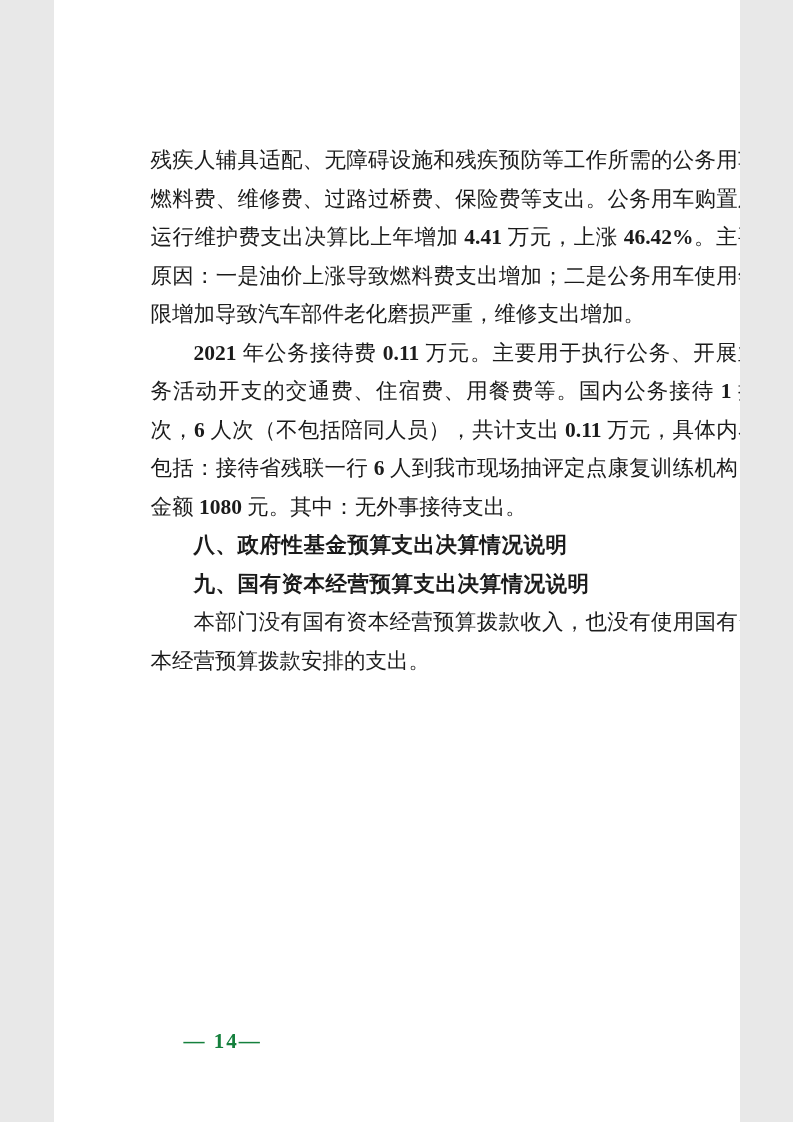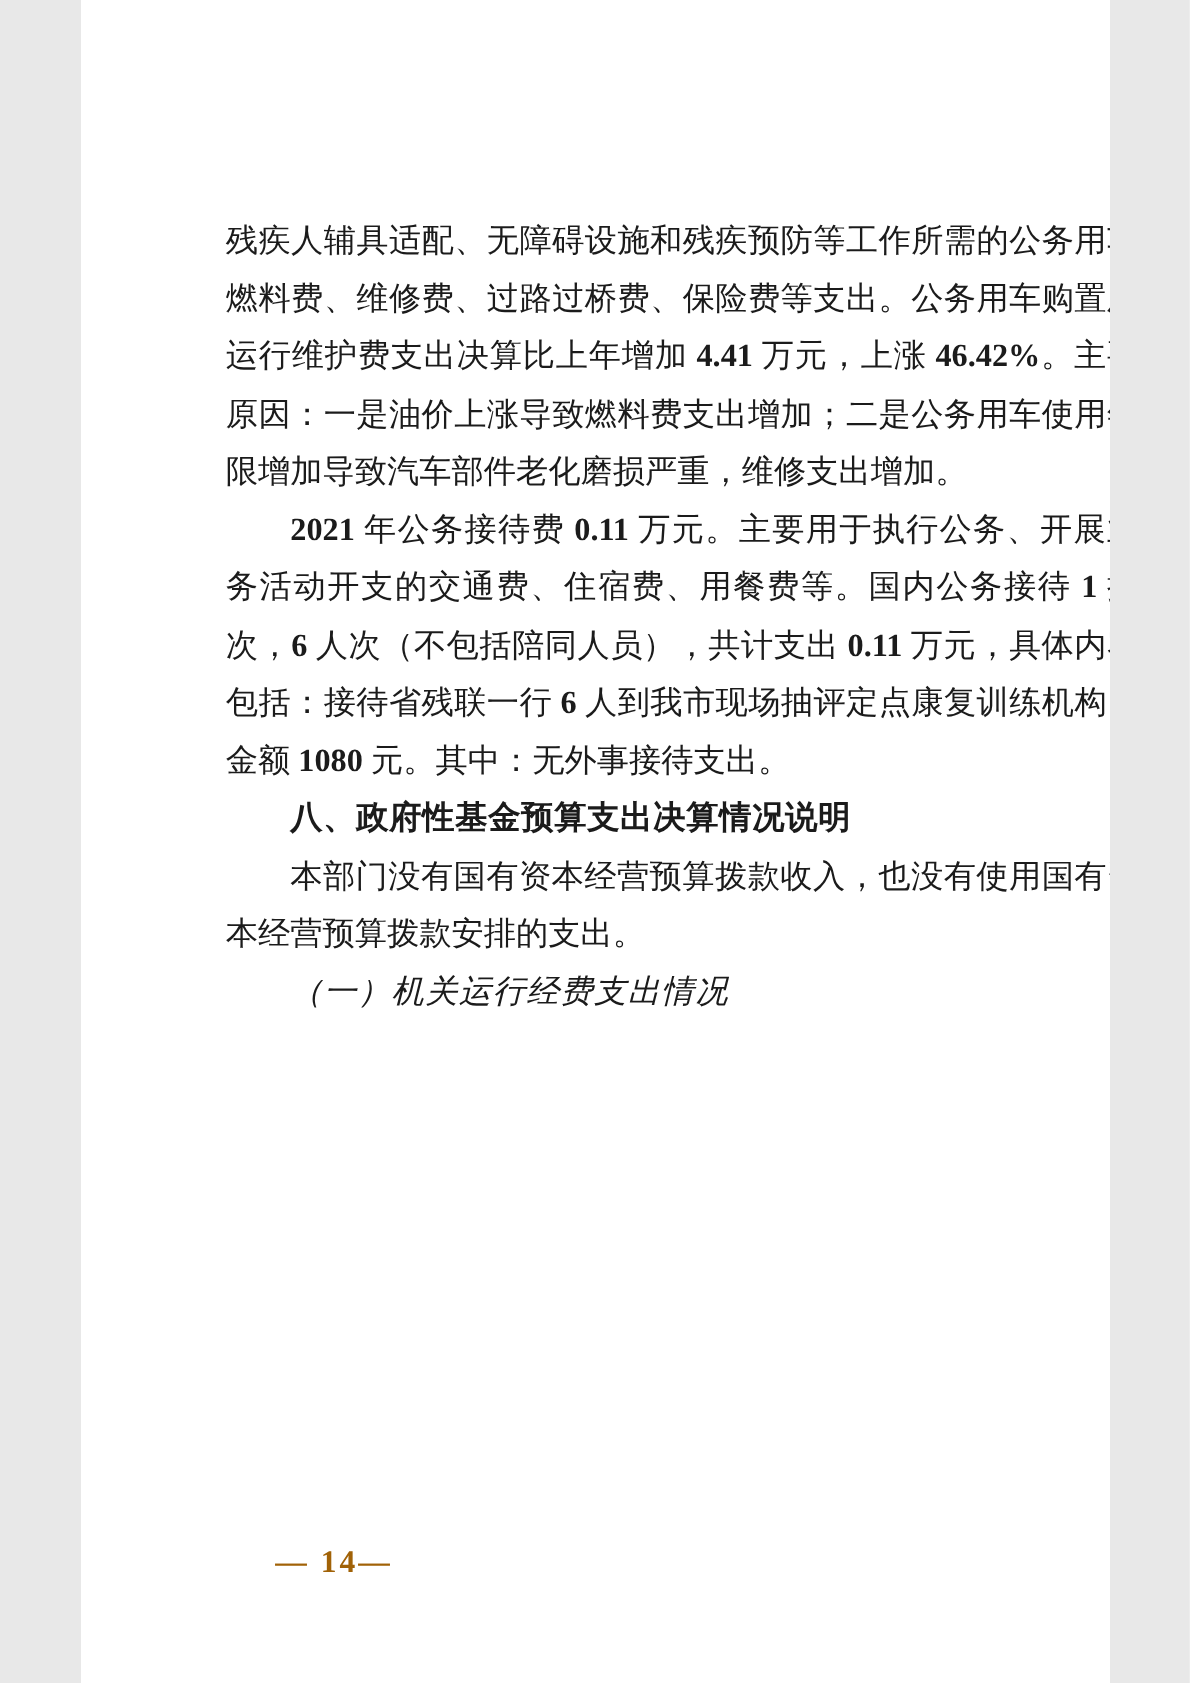--- a/index.html
+++ b/index.html
@@ -48,29 +48,29 @@
     font-family: "Liberation Serif", serif;
   }
   .footer {
     position: absolute;
     left: 130px;
     top: 1029px;
     font-size: 21px;
     font-weight: 700;
     letter-spacing: 2px;
     font-family: "Liberation Serif", "DejaVu Serif", serif;
-    color: #a16207;
+    color: #15803d;
   }
 </style>
 </head>
 <body>
 
 <div class="page">
   <div class="content">
     <p class="noindent">残疾人辅具适配、无障碍设施和残疾预防等工作所需的公务用车燃料费、维修费、过路过桥费、保险费等支出。公务用车购置及运行维护费支出决算比上年增加 <span class="num">4.41</span> 万元，上涨 <span class="num">46.42%</span>。主要原因：一是油价上涨导致燃料费支出增加；二是公务用车使用年限增加导致汽车部件老化磨损严重，维修支出增加。</p>
     <p><span class="num">2021</span> 年公务接待费 <span class="num">0.11</span> 万元。主要用于执行公务、开展业务活动开支的交通费、住宿费、用餐费等。国内公务接待 <span class="num">1</span> 批次，<span class="num">6</span> 人次（不包括陪同人员），共计支出 <span class="num">0.11</span> 万元，具体内容包括：接待省残联一行 <span class="num">6</span> 人到我市现场抽评定点康复训练机构，金额 <span class="num">1080</span> 元。其中：无外事接待支出。</p>
     <p class="heading">八、政府性基金预算支出决算情况说明</p>
+    <p class="heading">九、国有资本经营预算支出决算情况说明</p>
     <p>本部门没有国有资本经营预算拨款收入，也没有使用国有资本经营预算拨款安排的支出。</p>
-    <p class="kaiti">（一）机关运行经费支出情况</p>
   </div>
 
   <div class="footer">— 14—</div>
 </div>
 
 </body></html>

